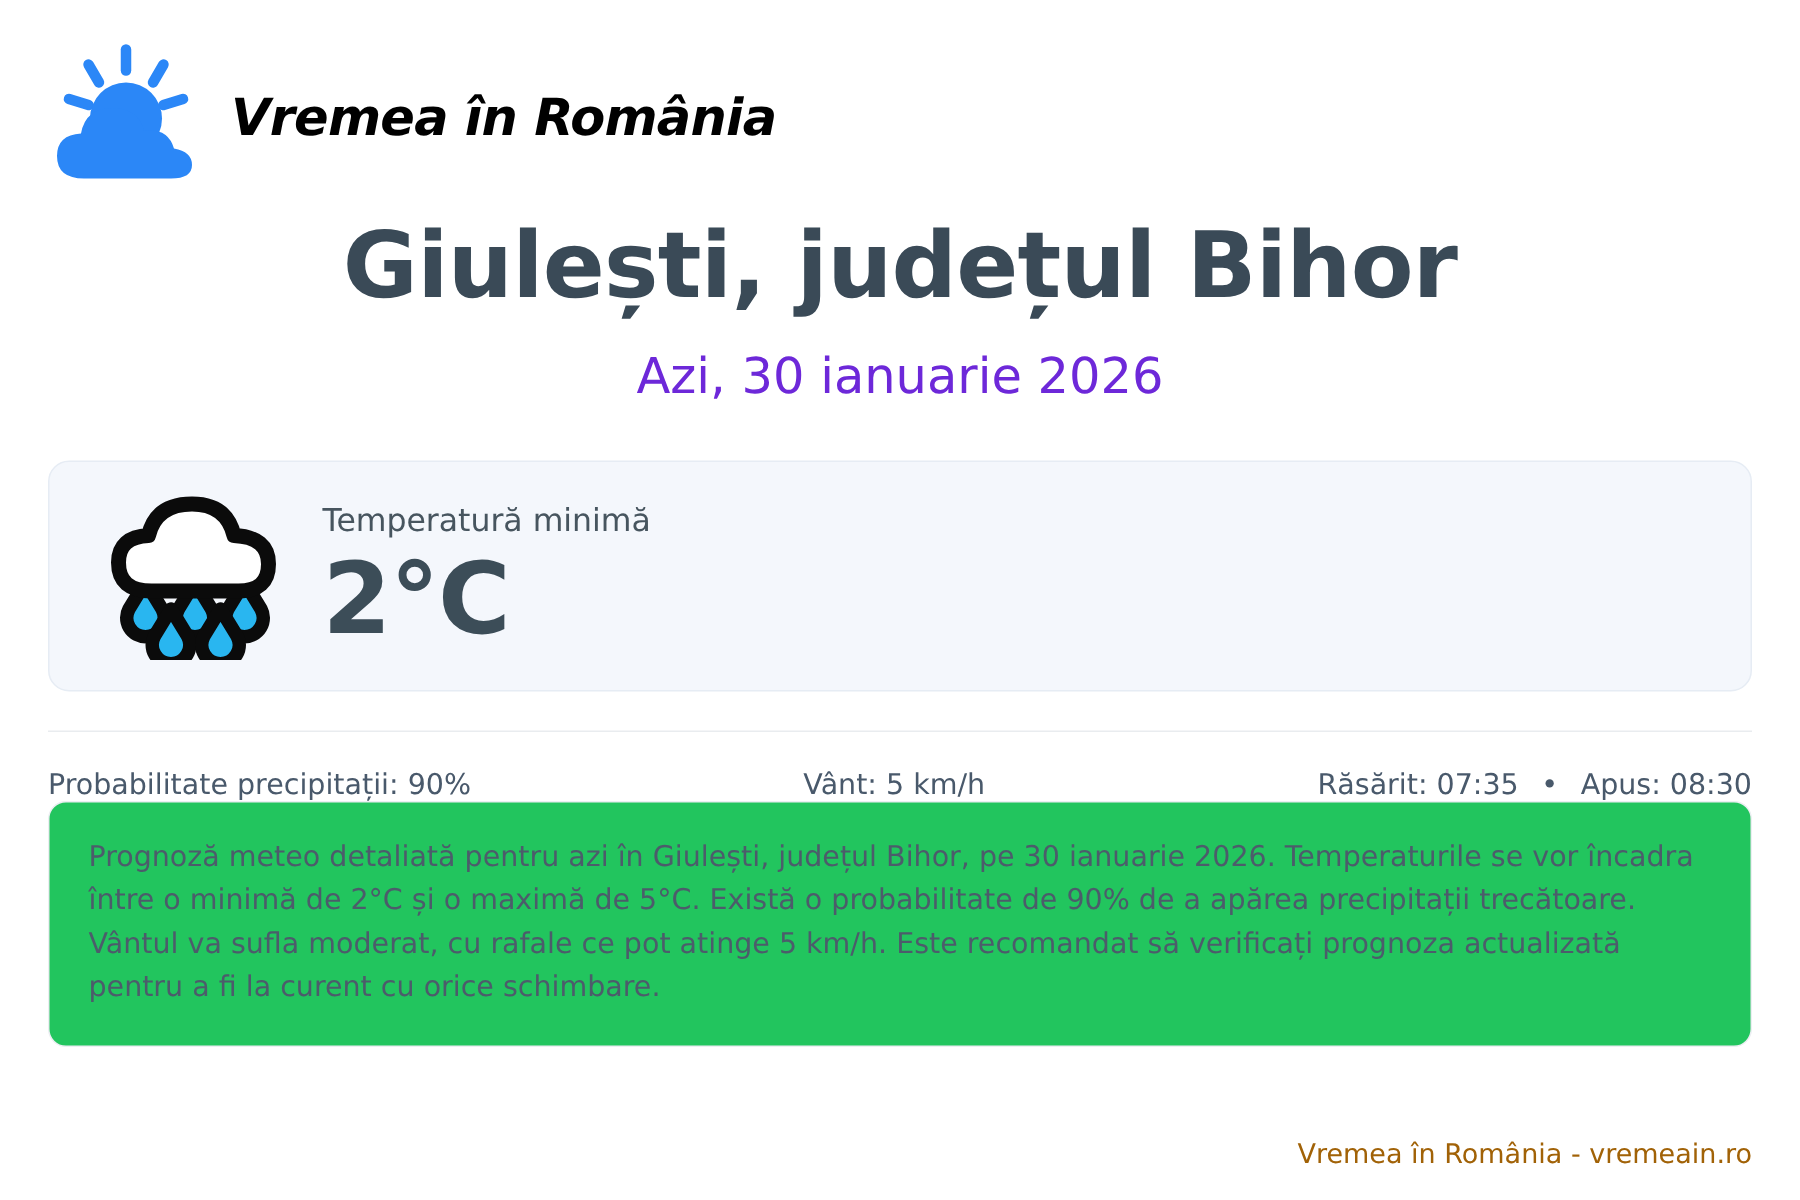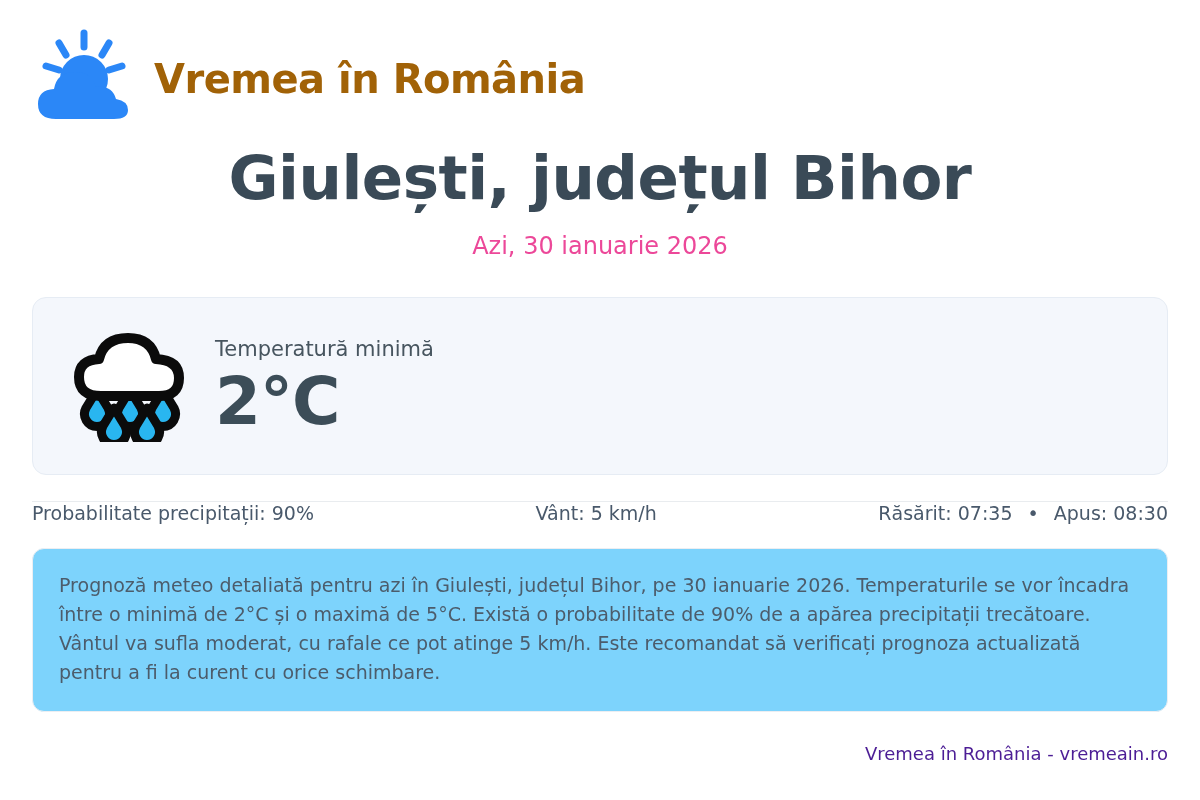--- a/index.html
+++ b/index.html
@@ -31,58 +31,59 @@
     height: 110px;
     box-sizing: border-box;
   }
   .brand-mark {
     width: 104px;
     height: 104px;
     flex: 0 0 104px;
     display: block;
   }
   .brand-name {
-    font-size: 40px;
+    font-size: 34px;
     font-weight: 700;
     line-height: 1.12;
     letter-spacing: -0.5px;
-    color: #a16207;
+    color: #000000;
     white-space: pre-line;
+    font-style: italic;
   }
 
   
   .title-block {
     text-align: center;
     margin-top: 34px;
   }
   .page-title {
     font-size: 61px;
     font-weight: 700;
     color: #3a4a57;
     letter-spacing: -0.5px;
     line-height: 1.1;
     margin: 0;
   }
   .page-subtitle {
-    font-size: 24px;
+    font-size: 33px;
     font-weight: 400;
-    color: #ec4899;
+    color: #6d28d9;
     margin: 22px 0 0 0;
     line-height: 1.1;
   }
 
   
   .temp-cards {
     display: flex;
     gap: 54px;
     margin-top: 38px;
   }
   .temp-card {
     flex: 1 1 0;
-    height: 178px;
+    height: 154px;
     background: #f4f7fc;
     border: 1px solid #e6ecf4;
     border-radius: 14px;
     box-sizing: border-box;
     display: flex;
     align-items: center;
     padding: 0 22px 0 38px;
     gap: 26px;
   }
   .temp-icon {
@@ -111,21 +112,21 @@
   }
 
   
   .divider {
     height: 1px;
     background: #e9ecef;
     margin-top: 26px;
   }
   .stats-row {
     display: flex;
-    align-items: flex-start;
+    align-items: flex-end;
     height: 46px;
     font-size: 19px;
     color: #49596b;
   }
   .stat {
     white-space: nowrap;
   }
   .stat-precip { flex: 0 0 auto; }
   .stat-wind {
     flex: 1 1 auto;
@@ -136,37 +137,37 @@
     text-align: right;
   }
   .sun-sep {
     display: inline-block;
     padding: 0 9px;
     color: #49596b;
   }
 
   
   .description {
-    background: #7dd3fc;
+    background: #22c55e;
     border: 1px solid #eceef2;
     border-radius: 12px;
     padding: 22px 26px 24px 26px;
     font-size: 19px;
     line-height: 1.52;
     color: #4c5c6b;
     box-sizing: border-box;
   }
 
   
   .footer {
     position: absolute;
     right: 32px;
-    bottom: 36px;
+    bottom: 20px;
     font-size: 18px;
-    color: #4c1d95;
+    color: #a16207;
     white-space: nowrap;
   }
 </style>
 </head>
 <body>
 
 <div class="page">
 
   <div class="brand">
     <svg class="brand-mark" viewBox="0 0 104 104">

